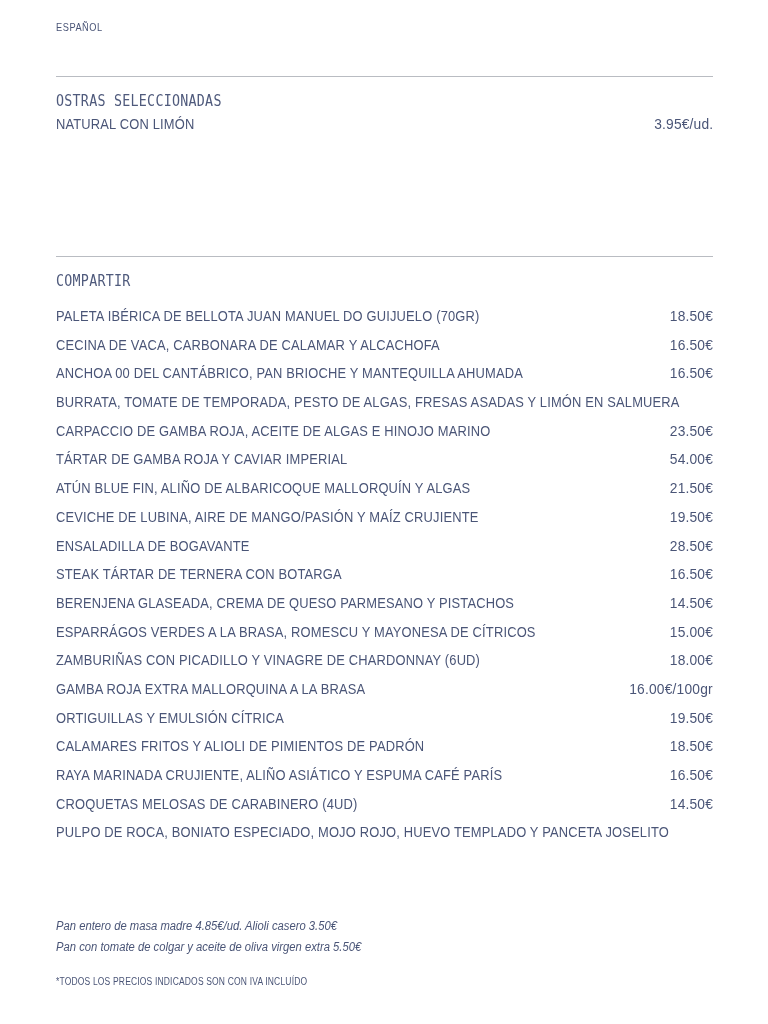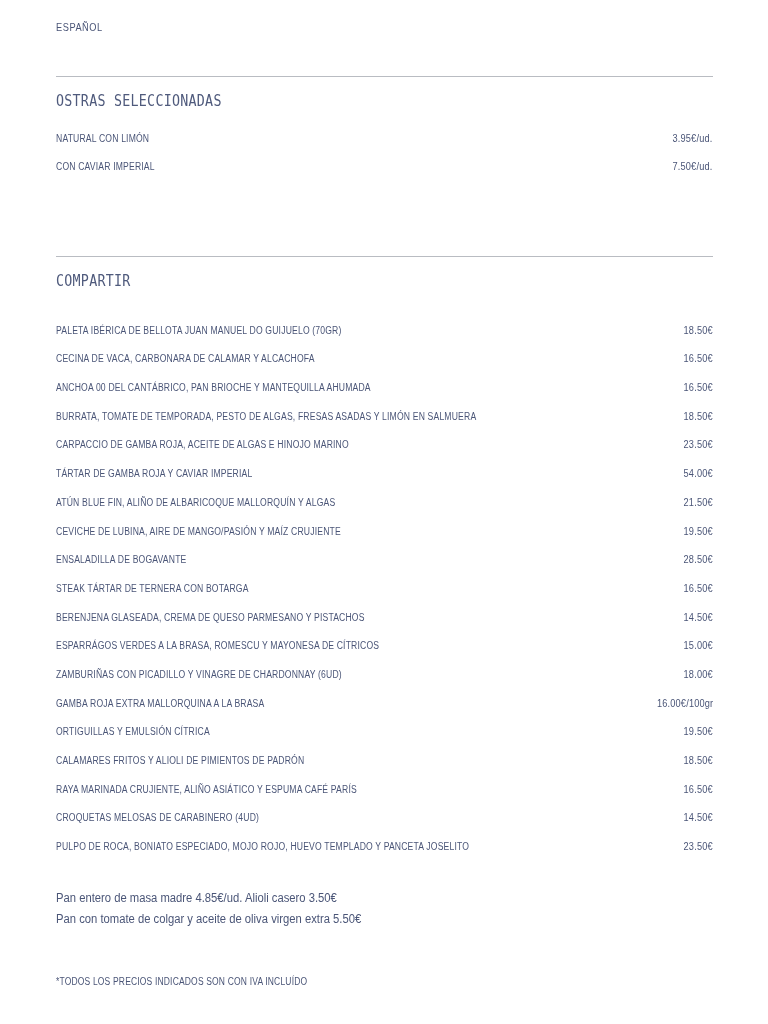--- a/index.html
+++ b/index.html
@@ -15,58 +15,54 @@
     }
     .section { position: absolute; left: 56px; width: 657px; }
     .divider { height: 0; border-top: 1.5px solid #b9bcc2; width: 657px; }
     .section-title {
       font-family: "DejaVu Sans Mono", monospace;
       font-size: 15.5px; color: #4f5a7c; letter-spacing: 0.3px;
       margin-top: 12px; height: 24px; line-height: 24px;
       transform: scaleX(0.86); transform-origin: left;
     }
     .row {
-      display: flex; justify-content: space-between; align-items: flex-end;
-      height: 28.7px; font-size: 10px; color: #4a5577;
+      display: flex; justify-content: space-between; align-items: flex-start;
+      height: 28.7px; font-size: 15px; color: #4a5577;
     }
     .row .name {
       transform: scaleX(0.86); transform-origin: left; white-space: nowrap;
       letter-spacing: 0.2px;
     }
     .row .price {
       transform: scaleX(0.92); transform-origin: right; white-space: nowrap;
       letter-spacing: 0.2px;
     }
     .notes {
-      position: absolute; left: 56px; top: 888px;
-      font-size: 12.5px; color: #4a5577; line-height: 21px;
+      position: absolute; left: 56px; top: 916px;
+      font-size: 12.5px; font-style: italic; color: #4a5577; line-height: 21px;
     }
     .notes div { transform: scaleX(0.9); transform-origin: left; white-space: nowrap; }
     .footnote {
       position: absolute; left: 56px; top: 976px;
       font-size: 10px; color: #4a5577; letter-spacing: 0.2px;
       transform: scaleX(0.85); transform-origin: left; white-space: nowrap;
     }
   </style>
 </head>
 <body>
 
 <div class="lang">ESPAÑOL</div>
 
 <div class="section" style="top:76px;">
   <div class="divider"></div>
   <div class="section-title">OSTRAS SELECCIONADAS</div>
   <div style="margin-top:2px;">
     <div class="row">
         <span class="name">NATURAL CON LIMÓN</span>
         <span class="price">3.95€/ud.</span>
-      </div>
-    <div class="row">
-        <span class="name">CON CAVIAR IMPERIAL</span>
-        <span class="price">7.50€/ud.</span>
       </div>
   </div>
 </div>
 
 <div class="section" style="top:256px;">
   <div class="divider"></div>
   <div class="section-title">COMPARTIR</div>
   <div style="margin-top:14px;">
     <div class="row">
         <span class="name">PALETA IBÉRICA DE BELLOTA JUAN MANUEL DO GUIJUELO (70GR)</span>

